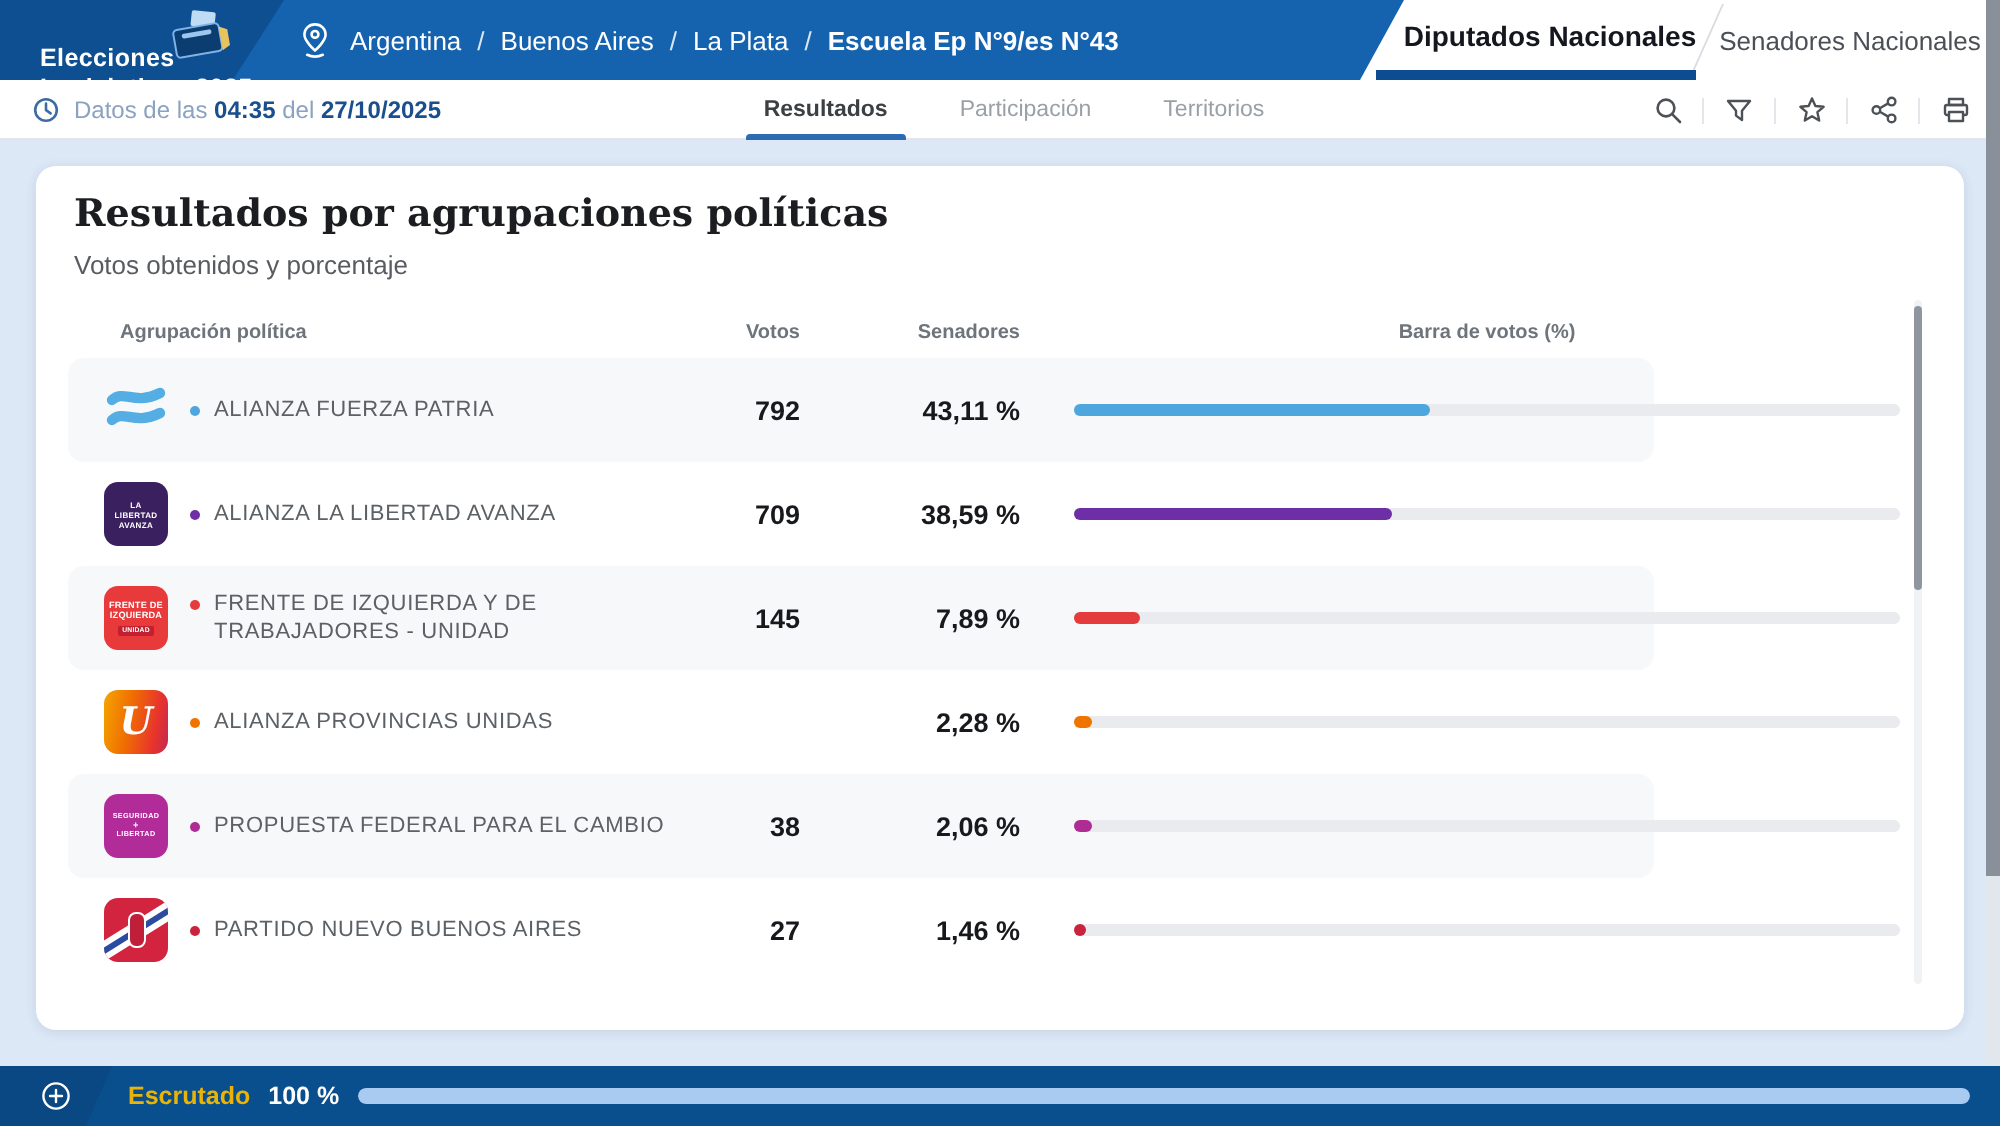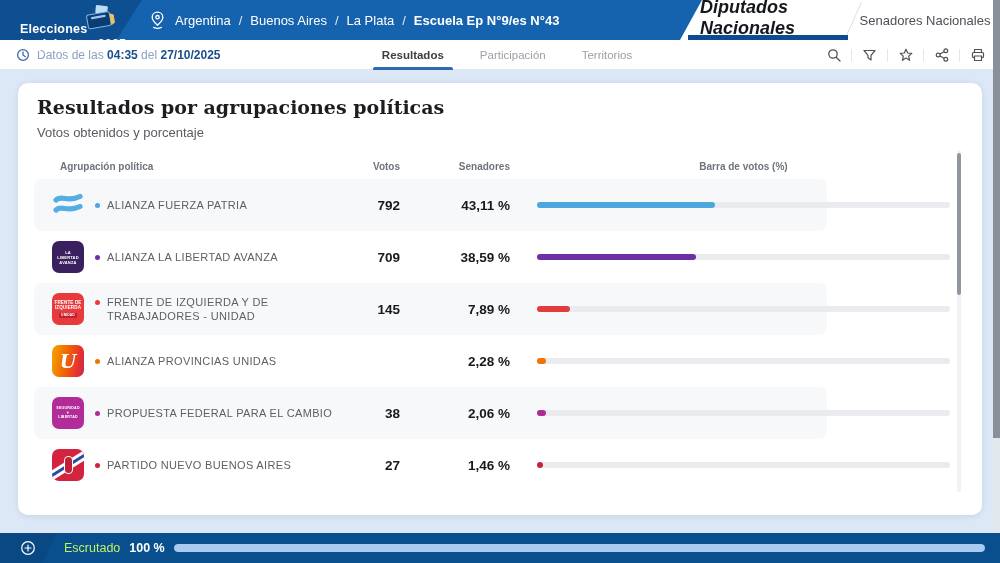--- a/index.html
+++ b/index.html
@@ -16,21 +16,21 @@
   .breadcrumb { position:absolute; left:150px; top:0; height:40px; display:flex; align-items:center;
                 gap:8px; color:#fff; font-size:13px; z-index:2; white-space:nowrap; }
   .breadcrumb .crumb { cursor:pointer; }
   .breadcrumb .crumb.last { font-weight:800; }
   .breadcrumb .sep { opacity:.85; }
   .pin-icon { margin-right:2px; display:flex; }
 
   .nav-right { position:absolute; left:650px; top:0; width:350px; height:40px; background:#fff;
                clip-path:polygon(52px 0,100% 0,100% 100%,30px 100%); }
   .tab-dip { position:absolute; left:50px; top:0; width:150px; height:36px; display:flex; align-items:center;
-             justify-content:center; font-weight:800; font-size:18px; color:#15171F; cursor:pointer;font-style:italic; }
+             justify-content:center; font-weight:800; font-size:14px; color:#15171F; cursor:pointer; }
   .tab-slant-sep { position:absolute; left:203px; top:2px; height:36px; width:1px; background:#D9DDE2;
                    transform:skewX(-24deg); }
   .tab-sen { position:absolute; left:205px; top:0; width:140px; height:40px; display:flex; align-items:center;
              justify-content:center; font-size:13px; color:#4B5056; cursor:pointer; }
   .tab-underline { position:absolute; left:688px; top:35px; width:160px; height:5px; background:#0D4C90; z-index:6; }
 
   
   .toolbar { position:absolute; left:0; top:40px; width:1000px; height:30px; background:#fff;
              border-bottom:1px solid #E2E6EA; z-index:4; }
   .data-info { position:absolute; left:16px; top:0; height:30px; display:flex; align-items:center; gap:7px;
@@ -99,21 +99,21 @@
   .pnba-stripe::after { content:""; position:absolute; left:0; top:3px; width:44px; height:3px; background:#2B4BA0; }
   .pnba-emblem { position:absolute; left:11.5px; top:7px; width:9px; height:18px; background:#C01F39;
                  border:1.5px solid #fff; border-radius:4px; }
 
   
   .footerbar { position:absolute; left:0; bottom:0; width:1000px; height:30px; background:#0A4F8D; z-index:6; }
   .f-wedge { position:absolute; left:0; top:0; width:56px; height:30px; background:#094883;
              clip-path:polygon(0 0,100% 0,calc(100% - 13px) 100%,0 100%); }
   .f-plus { position:absolute; left:20px; top:7px; cursor:pointer; }
   .f-wrap { position:absolute; left:64px; right:15px; top:0; height:30px; display:flex; align-items:center; gap:9px; }
-  .f-label { color:#bef264; font-size:12.5px; font-weight:400; white-space:nowrap; }
+  .f-label { color:#eab308; font-size:12.5px; font-weight:700; white-space:nowrap; }
   .f-value { color:#fff; font-size:12.5px; font-weight:800; white-space:nowrap; }
   .f-bar { flex:1; height:8px; border-radius:4px; background:rgba(255,255,255,.20); overflow:hidden; }
   .f-fill { height:100%; border-radius:4px; background:#A9CBF2; width:0; }
 
   
   .page-scroll { position:absolute; right:0; top:0; width:7px; height:533px; background:#E2E7EE; z-index:7; }
   .page-thumb { position:absolute; top:0; left:0; width:7px; height:438px; background:#8A9099; }
 </style>
 </head>
 <body>

